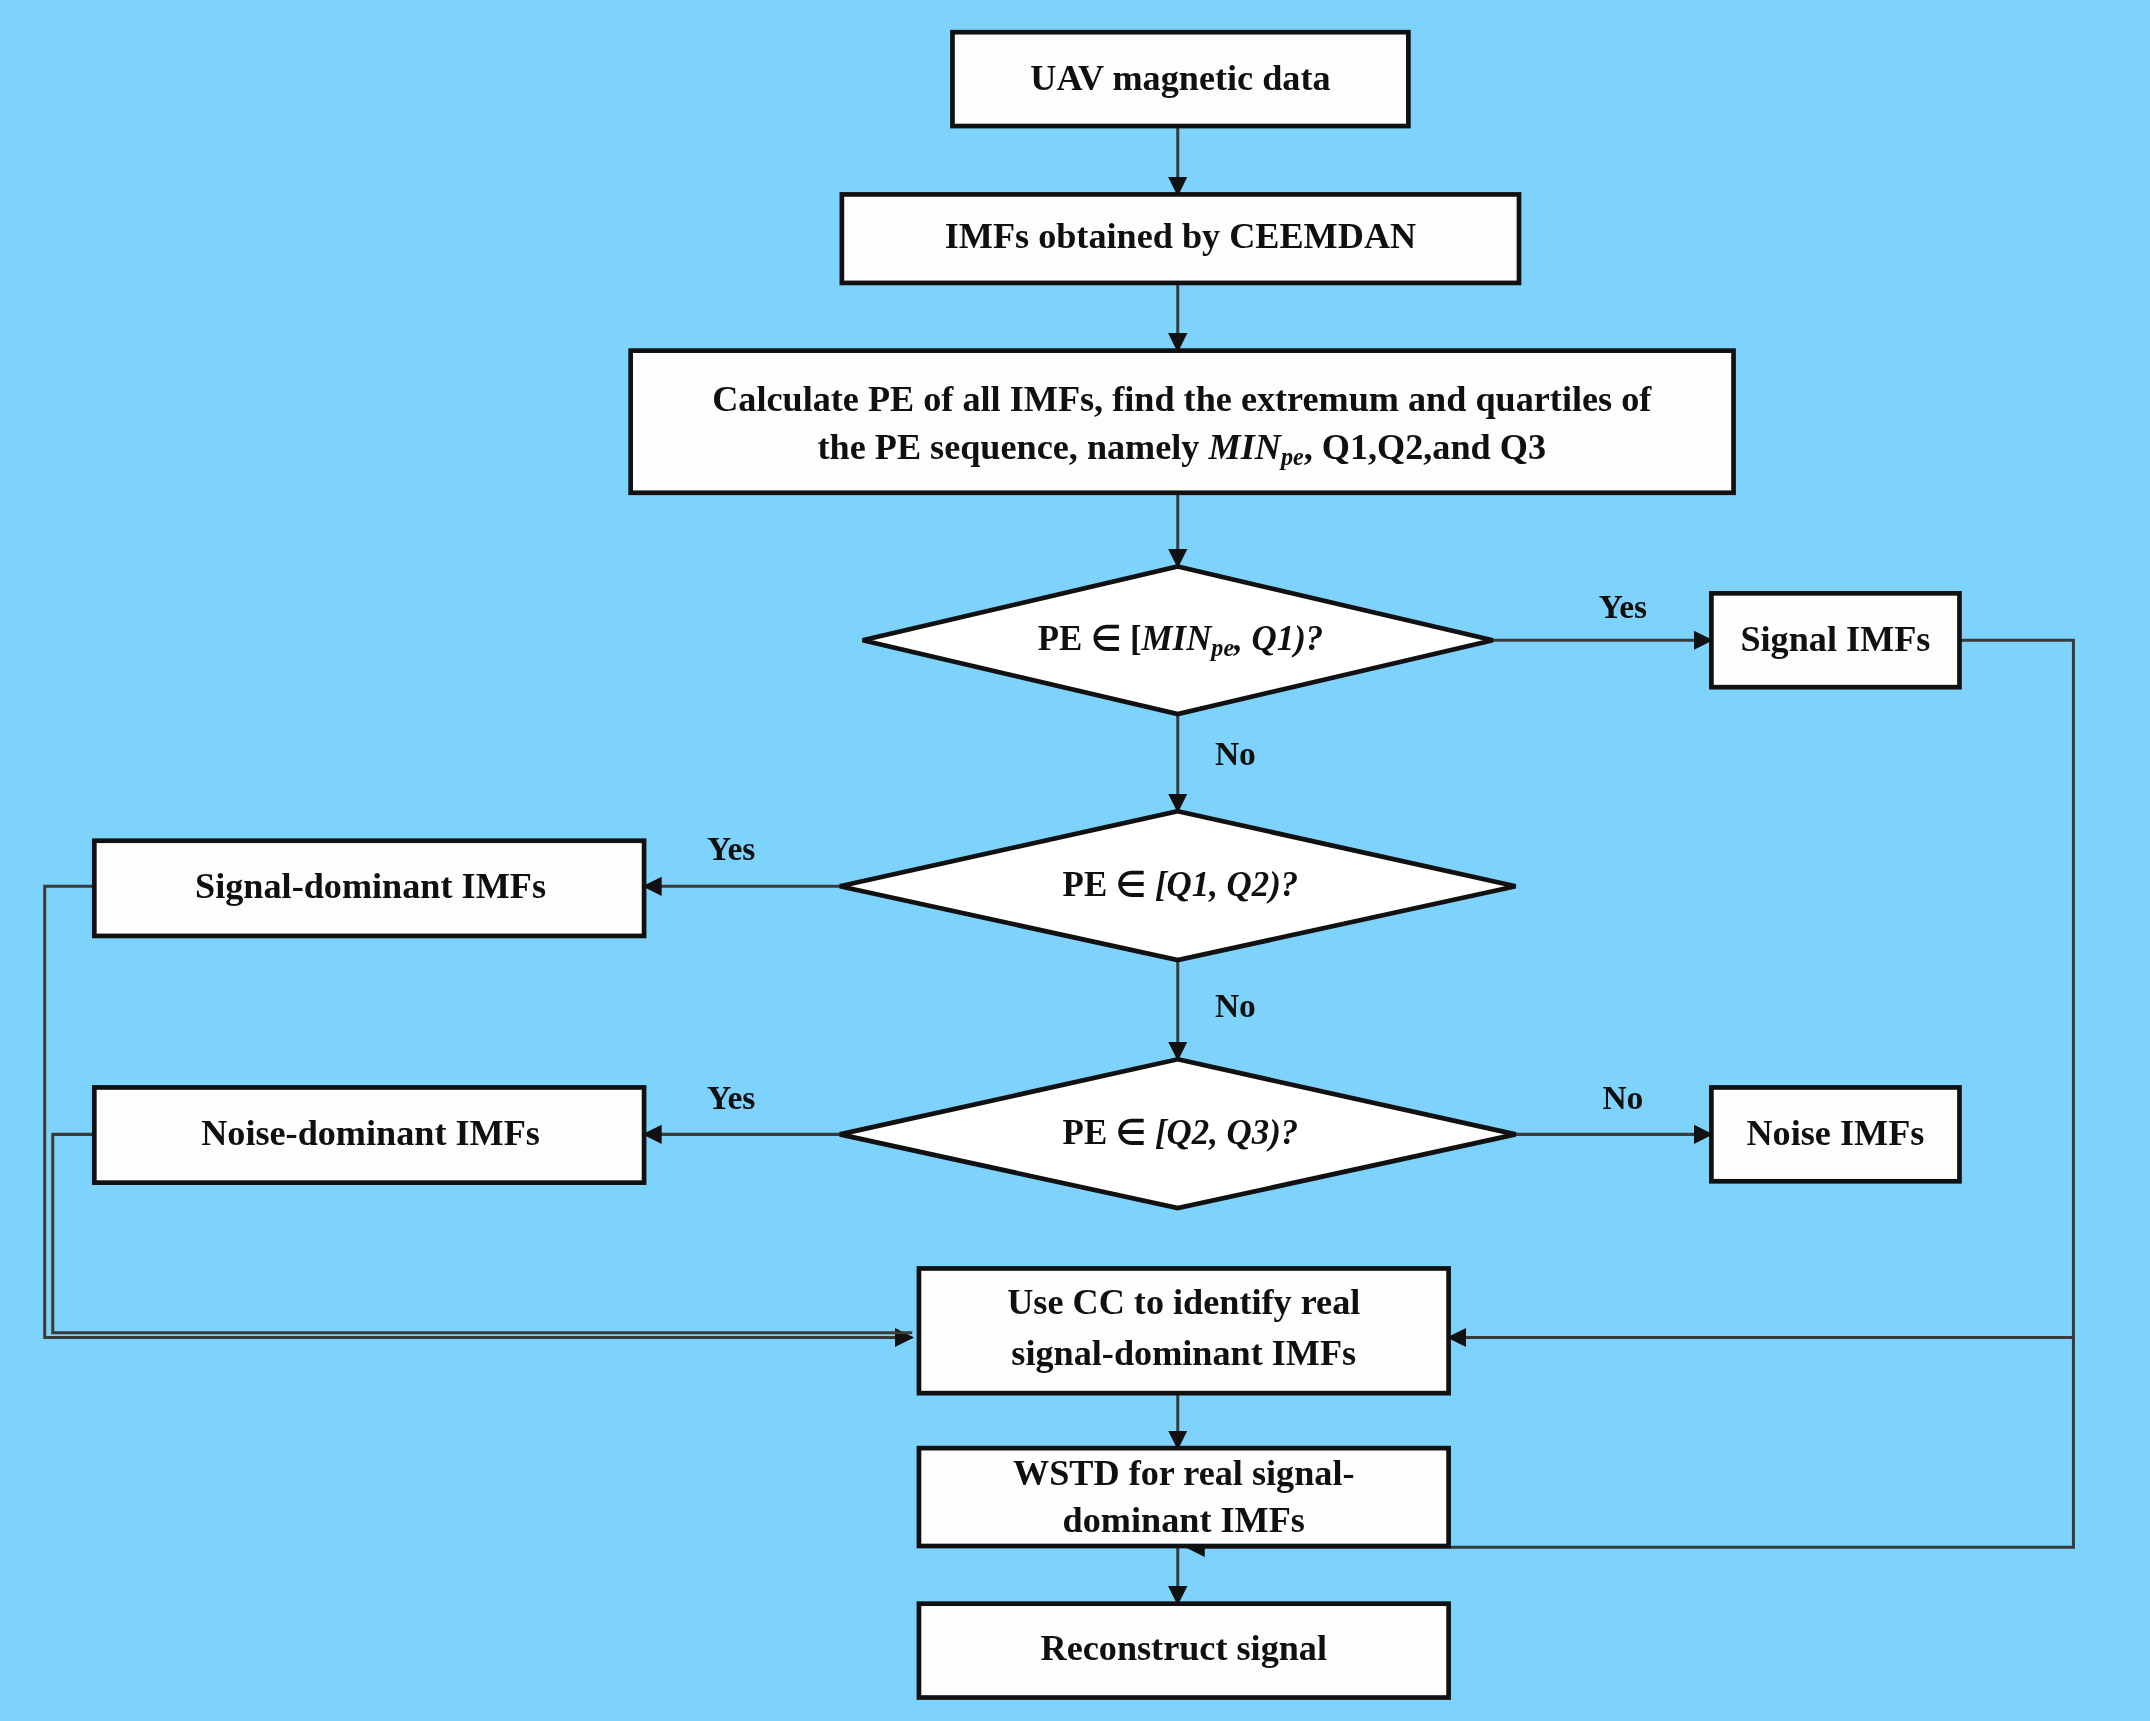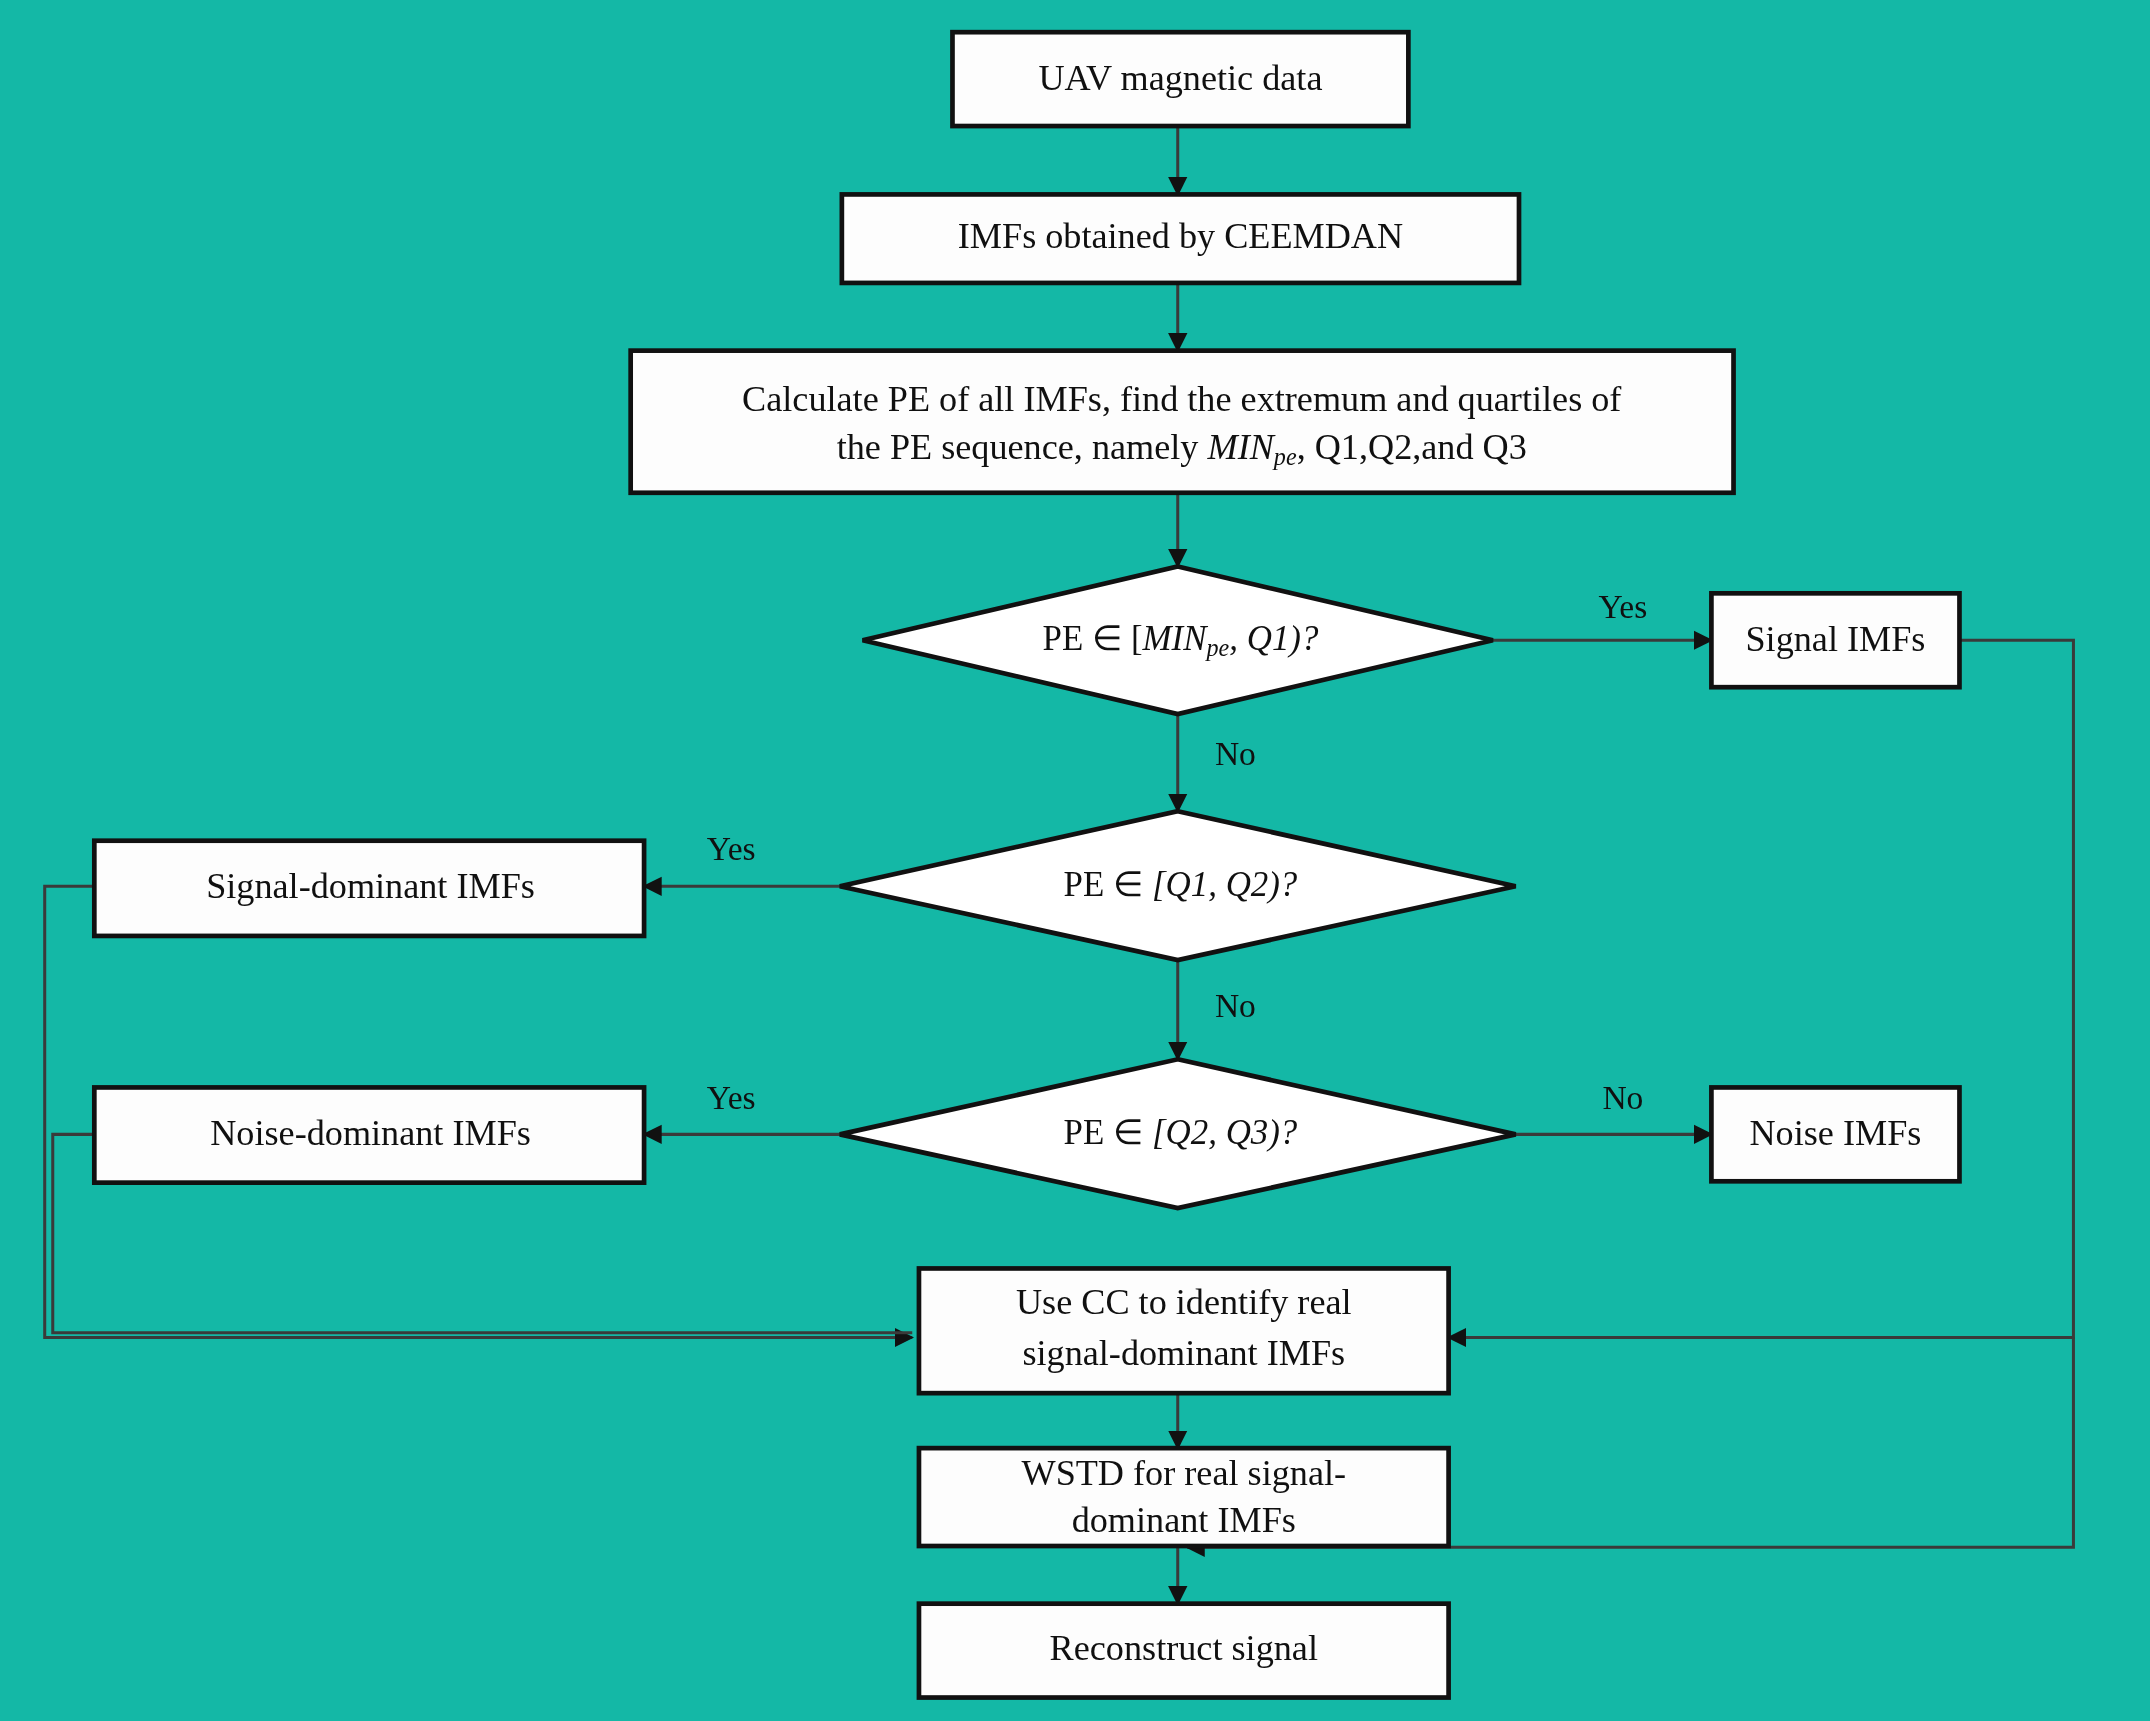--- a/index.html
+++ b/index.html
@@ -1,17 +1,17 @@
 <!DOCTYPE html>
 <html style="font-size:10.7px"><head>
 <meta charset="utf-8">
 <style>
   html,body{margin:0;padding:0;background:#ffffff;}
   body{font-family:"Liberation Serif", serif;}
-  #stage{position:relative;width:2151px;height:1721px;background:#14b8a6;overflow:hidden;}
+  #stage{position:relative;width:2151px;height:1721px;background:#7dd3fc;overflow:hidden;font-weight:bold;}
   svg.flow{position:absolute;left:0;top:0;width:2151px;height:1721px;}
   .node-rect{fill:#fdfdfd;stroke:#111111;stroke-width:7;}
   .node-diamond{fill:#ffffff;stroke:#111111;stroke-width:7;}
   .edge{stroke:#3a3a3a;stroke-width:4.5;fill:none;}
   .nodetext{font-family:"Liberation Serif", serif;fill:#101010;text-anchor:middle;dominant-baseline:middle;}
   .t-lg{font-size:54px;}
   .t-md{font-size:52px;}
   .edgelabel{font-family:"Liberation Serif", serif;fill:#101010;font-size:50px;text-anchor:middle;dominant-baseline:middle;}
   .ital{font-style:italic;}
   .sub{font-size:36px;font-style:italic;}

